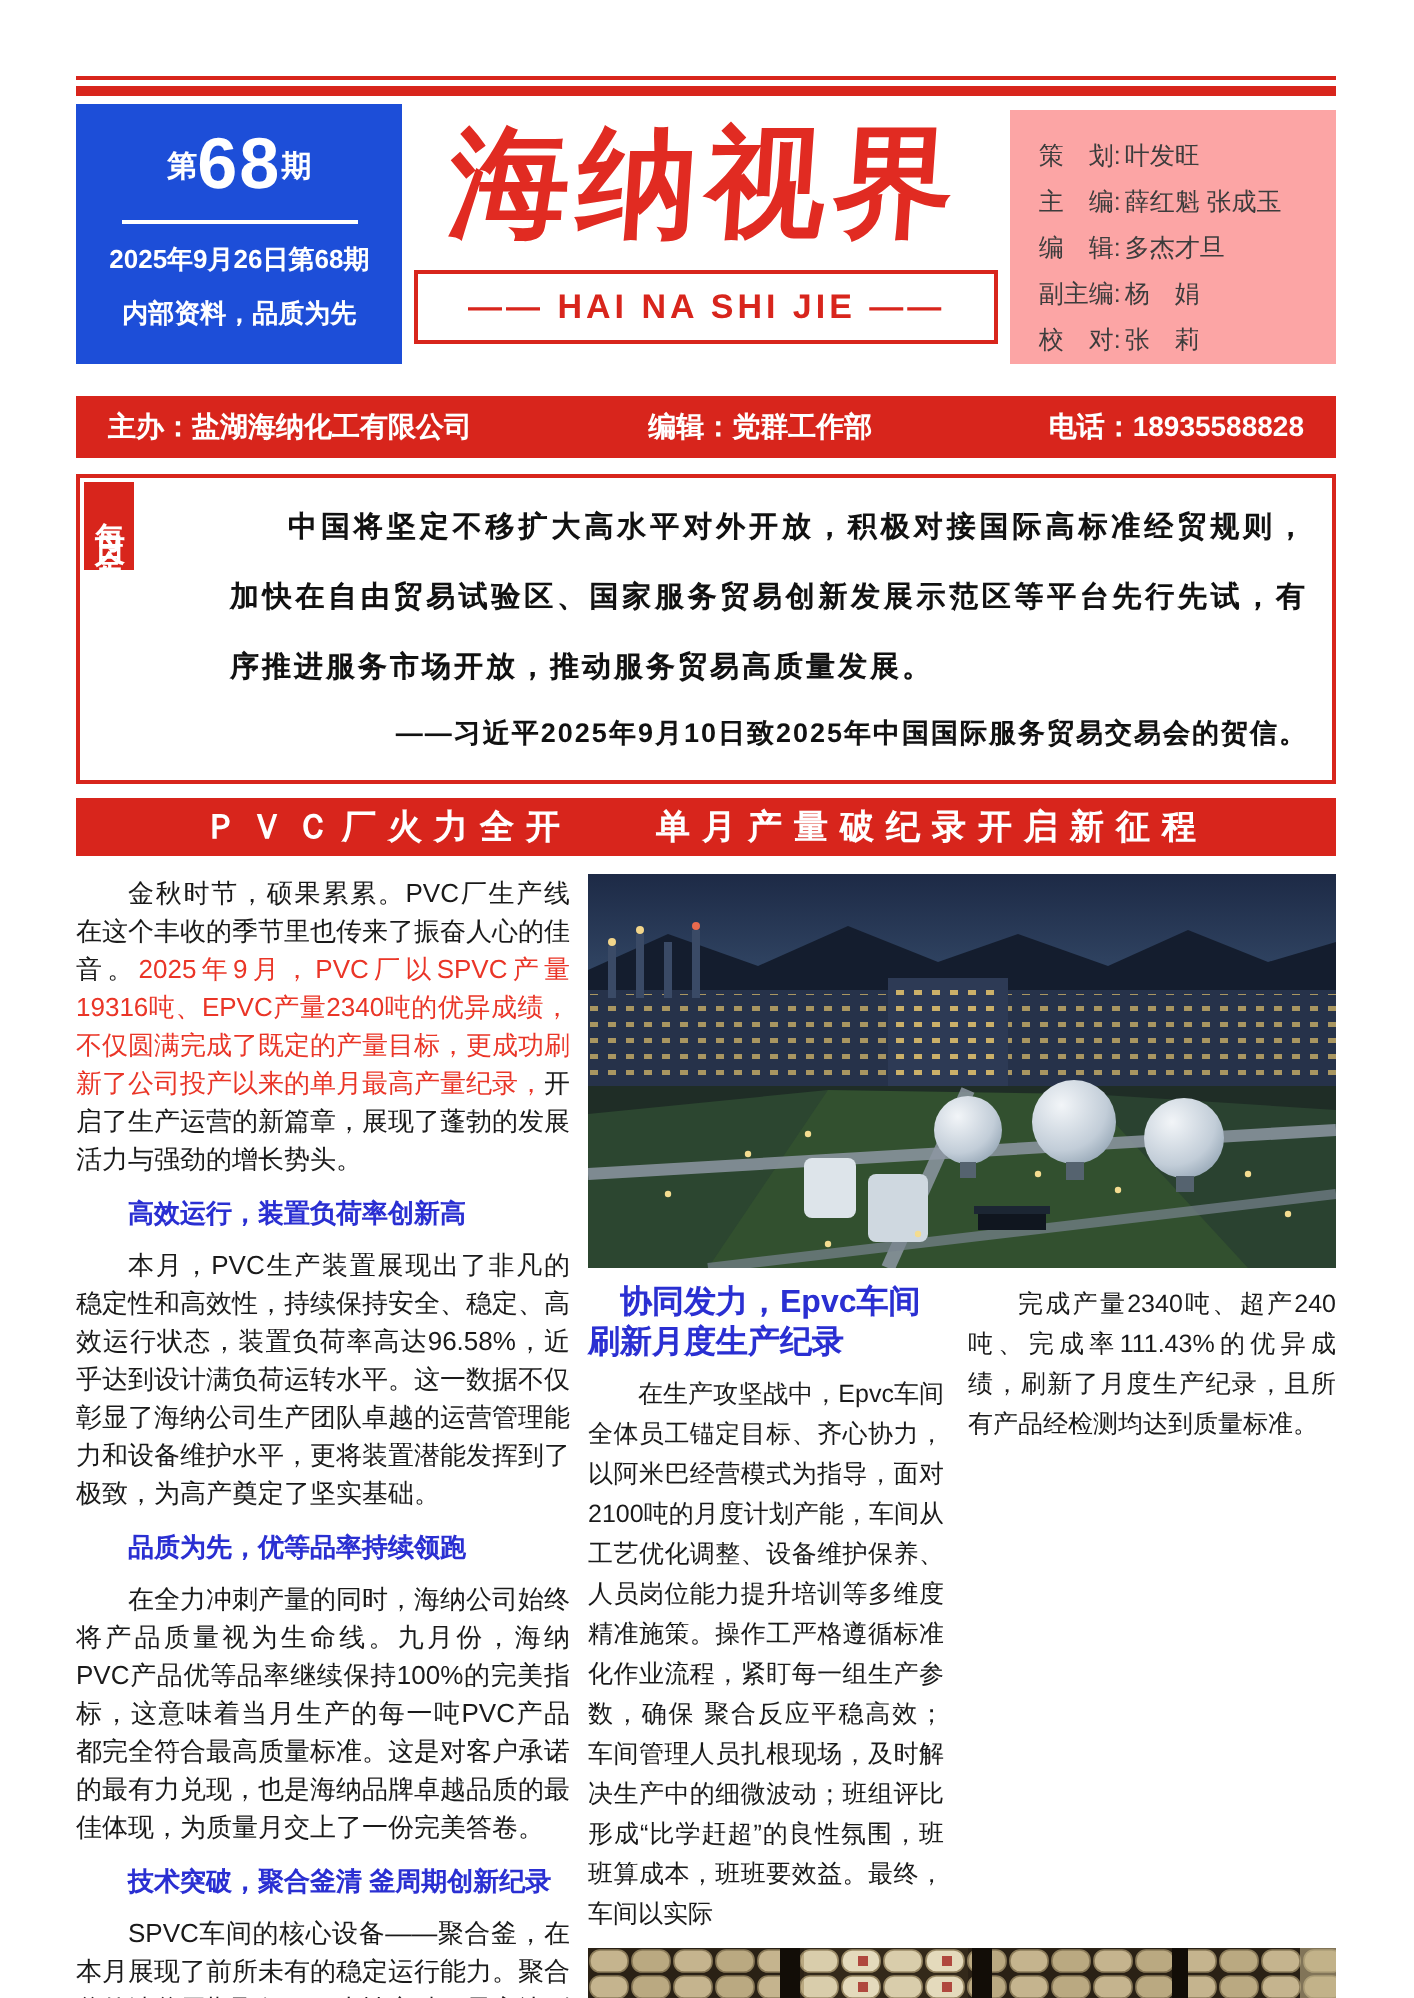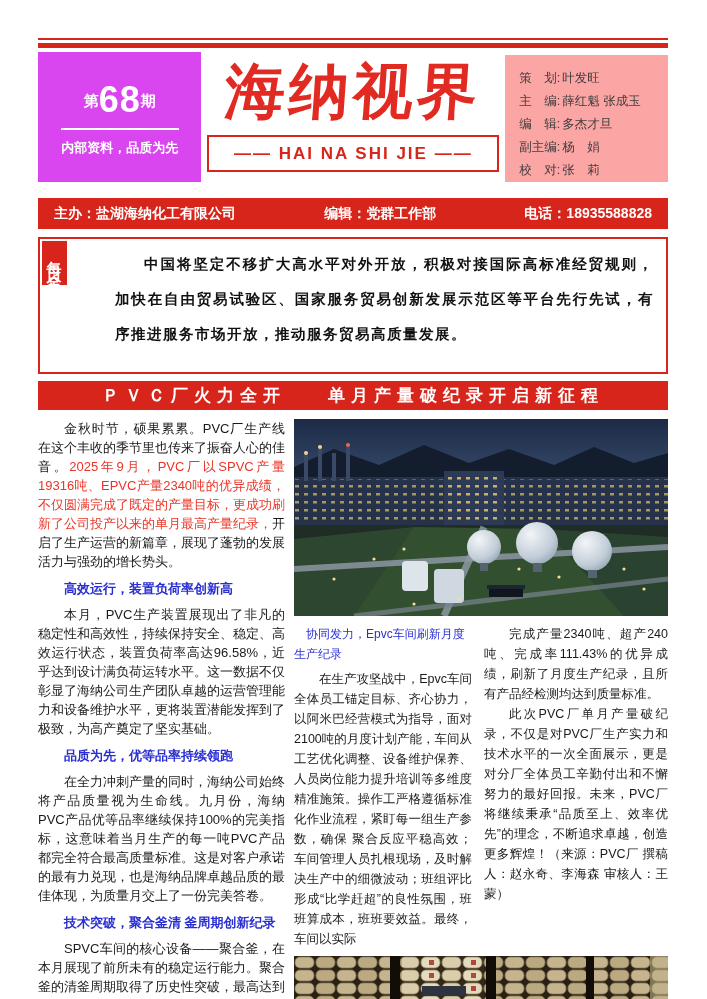--- a/index.html
+++ b/index.html
@@ -7,21 +7,21 @@
   body { font-family:"Liberation Sans","DejaVu Sans",sans-serif; color:#1a1a1a; }
   .page { position:relative; width:707px; height:999px; background:#fff; overflow:hidden; }
   .content { position:absolute; left:38px; top:38px; width:630px; }
 
   
   .toprule { border-top:2px solid #d8251c; margin-bottom:3px; }
   .toprule2 { height:5px; background:#d8251c; margin-bottom:4px; }
 
   
   .masthead { display:flex; align-items:stretch; height:133px; margin-top:0; }
-  .issue-box { width:167px; background:#d946ef; color:#fff; text-align:center; padding-top:26px; height:130px; }
+  .issue-box { width:167px; background:#1d4ed8; color:#fff; text-align:center; padding-top:8px; height:130px; }
   .issue-line { line-height:1; margin-top:4px; }
   .issue-line .sm { font-size:15px; font-weight:bold; vertical-align:6px; }
   .issue-line .big { font-size:36px; font-weight:bold; letter-spacing:1px; }
   .issue-divider { width:118px; border-top:2px solid #fff; margin:10px auto 9px; }
   .issue-date { font-size:13px; font-weight:bold; letter-spacing:0; margin-bottom:9px; }
   .issue-notice { font-size:13px; font-weight:bold; }
   .title-wrap { flex:1; text-align:center; padding:0 6px; }
   .nl-title { color:#e12b22; font-size:60px; line-height:1.35; font-weight:900; letter-spacing:4px; transform:skewX(-4deg); font-family:"Liberation Serif","DejaVu Serif",serif; }
   .subtitle-box { display:block; margin:2px auto 0; width:292px; border:2px solid #d8251c; color:#d8251c; font-size:17px; font-weight:bold; letter-spacing:2px; padding:7px 0 6px; }
   .credits { width:166px; background:#fca5a5; color:#3c3c3c; font-size:12.5px; padding:12px 0 0 14px; height:127px; align-self:flex-start; margin-top:3px; }
@@ -48,38 +48,39 @@
   .col-left p { text-align:justify; text-indent:2em; }
   .subhead { color:#2a2fd2; font-weight:bold; font-size:13px; margin:8px 0 7px; text-indent:2em; line-height:19px; }
   .red-text { color:#ea3527; }
   .right-region { flex:1; }
   .photo { width:100%; overflow:hidden; line-height:0; }
   .photo svg { display:block; }
   .cols2 { display:flex; gap:12px; margin-top:8px; font-size:12.5px; line-height:20px; min-height:237px; }
   .cols2 p { text-align:justify; text-indent:2em; }
   .col-mid { width:178px; }
   .col-right { flex:1; }
-  .subhead2 { color:#2a2fd2; font-weight:normal; font-size:12px; line-height:20px; margin-bottom:5px; text-indent:1em; }
+  .subhead2 { color:#2a2fd2; font-weight:bold; font-size:16px; line-height:20px; margin-bottom:5px; text-indent:1em; }
   .photo-bags { margin-top:7px; }
 </style>
 </head>
 <body>
 
 <div class="page">
   <div class="content">
 
     <div class="toprule"></div>
     <div class="toprule2"></div>
 
     <header class="masthead">
       <div class="issue-box">
         <div class="issue-line">
           <span class="sm">第</span><span class="big">68</span><span class="sm">期</span>
         </div>
         <div class="issue-divider"></div>
+        <div class="issue-date">2025年9月26日第68期</div>
         <div class="issue-notice">内部资料，品质为先</div>
       </div>
       <div class="title-wrap">
         <h1 class="nl-title">海纳视界</h1>
         <div class="subtitle-box">
           <span>——  HAI NA SHI JIE  ——</span>
         </div>
       </div>
       <div class="credits">
         <div class="credit-row"><span class="credit-label">策　划:</span><span>叶发旺</span></div>
@@ -95,20 +96,21 @@
       <span>编辑：党群工作部</span>
       <span>电话：18935588828</span>
     </div>
 
     <div class="quote-box">
       <div class="quote-strip">
         <span class="vert">每日金句</span>
       </div>
       <div class="quote-content">
         <p class="quote-text">中国将坚定不移扩大高水平对外开放，积极对接国际高标准经贸规则，加快在自由贸易试验区、国家服务贸易创新发展示范区等平台先行先试，有序推进服务市场开放，推动服务贸易高质量发展。</p>
+        <p class="quote-attrib">——习近平2025年9月10日致2025年中国国际服务贸易交易会的贺信。</p>
       </div>
     </div>
 
     <div class="headline-bar">
       <span>ＰＶＣ厂火力全开</span>
       <span>单月产量破纪录开启新征程</span>
     </div>
 
     <div class="body-row">
 
@@ -186,21 +188,20 @@
           </svg>
         </div>
 
         <div class="cols2">
           <div class="col-mid">
             <h3 class="subhead2">协同发力，Epvc车间刷新月度生产纪录</h3>
             <p>在生产攻坚战中，Epvc车间全体员工锚定目标、齐心协力，以阿米巴经营模式为指导，面对2100吨的月度计划产能，车间从工艺优化调整、设备维护保养、人员岗位能力提升培训等多维度精准施策。操作工严格遵循标准化作业流程，紧盯每一组生产参数，确保 聚合反应平稳高效；车间管理人员扎根现场，及时解决生产中的细微波动；班组评比形成“比学赶超”的良性氛围，班班算成本，班班要效益。最终，车间以实际</p>
           </div>
           <div class="col-right">
             <p>完成产量2340吨、超产240吨、完成率111.43%的优异成绩，刷新了月度生产纪录，且所有产品经检测均达到质量标准。</p>
-            <p>此次PVC厂单月产量破纪录，不仅是对PVC厂生产实力和技术水平的一次全面展示，更是对分厂全体员工辛勤付出和不懈努力的最好回报。未来，PVC厂将继续秉承“品质至上、效率优先”的理念，不断追求卓越，创造更多辉煌！（来源：PVC厂 撰稿人：赵永奇、李海森 审核人：王蒙）</p>
           </div>
         </div>
 
         <div class="photo photo-bags">
           <svg width="374" height="124" viewBox="0 0 374 124" xmlns="http://www.w3.org/2000/svg">
             <defs>
               <pattern id="bags" width="42" height="13" patternUnits="userSpaceOnUse">
                 <rect width="42" height="13" fill="#2a2115"></rect>
                 <rect x="1" y="1" width="19" height="11" rx="5" fill="#c5b48e" stroke="#8a7a58" stroke-width="0.8"></rect>
                 <rect x="22" y="1" width="19" height="11" rx="5" fill="#baa981" stroke="#8a7a58" stroke-width="0.8"></rect>

